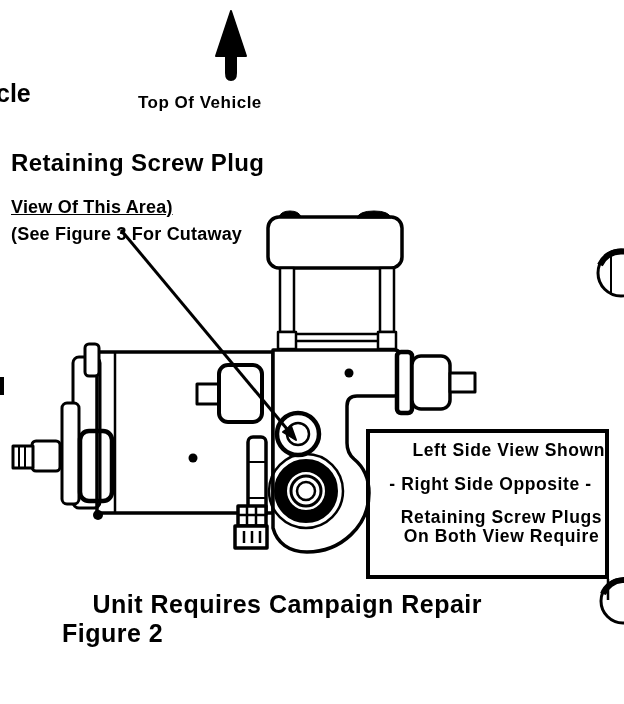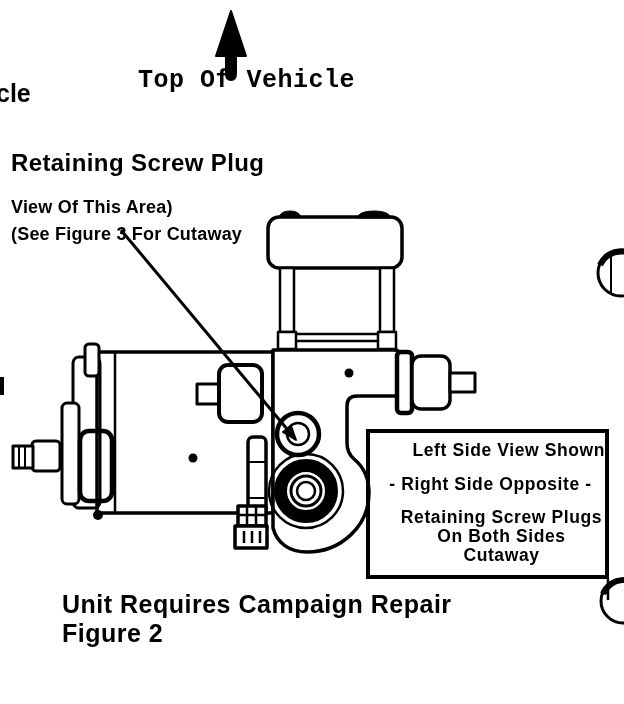--- a/index.html
+++ b/index.html
@@ -3,34 +3,34 @@
 <meta charset="utf-8">
 <style>
   html,body{margin:0;padding:0;background:#e8e8e8;}
   .page{
     position:relative;width:624px;height:704px;background:#ffffff;
     overflow:hidden;font-family:"Liberation Sans","DejaVu Sans",sans-serif;
     color:#000;
   }
   svg{position:absolute;left:0;top:0;}
   .txt{position:absolute;white-space:nowrap;color:#000;}
-  .top-label{left:138px;top:66px;font-size:25px;font-weight:700;letter-spacing:0.5px;font-family:Liberation Mono, monospace;}
+  .top-label{left:138px;top:93px;font-size:17px;font-weight:700;letter-spacing:0.5px;}
   .edge-frag{left:-4px;top:79px;font-size:25px;font-weight:700;}
   .callout-title{left:11px;top:149px;font-size:24px;font-weight:700;letter-spacing:0.4px;}
   .callout-n1{left:11px;top:176px;font-size:18px;font-weight:600;letter-spacing:0.2px;margin-top:48px;}
-  .callout-n2{left:11px;top:197px;font-size:18px;font-weight:600;letter-spacing:0.2px;}
+  .callout-n2{left:11px;top:197px;font-size:18px;font-weight:600;letter-spacing:0.2px;text-decoration:underline;}
   .note-box{
     position:absolute;left:366px;top:429px;width:235px;height:142px;
     border:4px solid #000;background:transparent;
     font-size:17.5px;font-weight:600;text-align:center;letter-spacing:0.6px;
   }
   .nb-l1{position:absolute;left:0;right:0;top:7px;text-align:right;}
   .nb-l2{position:absolute;left:6px;right:0;top:41px;}
   .nb-block{position:absolute;left:0;right:0;top:75px;line-height:19px;margin-left:28px;}
-  .caption-1{left:62px;top:590px;width:420px;text-align:left;font-size:25px;font-weight:600;letter-spacing:0.5px;}
+  .caption-1{left:62px;top:590px;width:420px;text-align:right;font-size:25px;font-weight:600;letter-spacing:0.5px;}
   .caption-2{left:62px;top:619px;width:385px;font-size:25px;font-weight:700;letter-spacing:0.5px;}
 </style>
 </head>
 <body>
 
 <div class="page">
 
   <svg width="624" height="704" viewBox="0 0 624 704">
 
     <g>
@@ -140,20 +140,20 @@
     <div class="txt callout-title">Retaining Screw Plug</div>
     <div class="txt callout-n1">(See Figure 3 For Cutaway</div>
     <div class="txt callout-n2">View Of This Area)</div>
   </div>
 
   <div class="note-box">
     <div class="nb-l1">Left Side View Shown</div>
     <div class="nb-l2">- Right Side Opposite -</div>
     <div class="nb-block">
       <div>Retaining Screw Plugs</div>
-      <div>On Both Sides Cutaway</div>
+      <div>On Both View Require</div>
     </div>
   </div>
 
   <div class="txt caption-1">Unit Requires Campaign Repair</div>
   <div class="txt caption-2">Figure 2</div>
 
 </div>
 
 </body></html>

